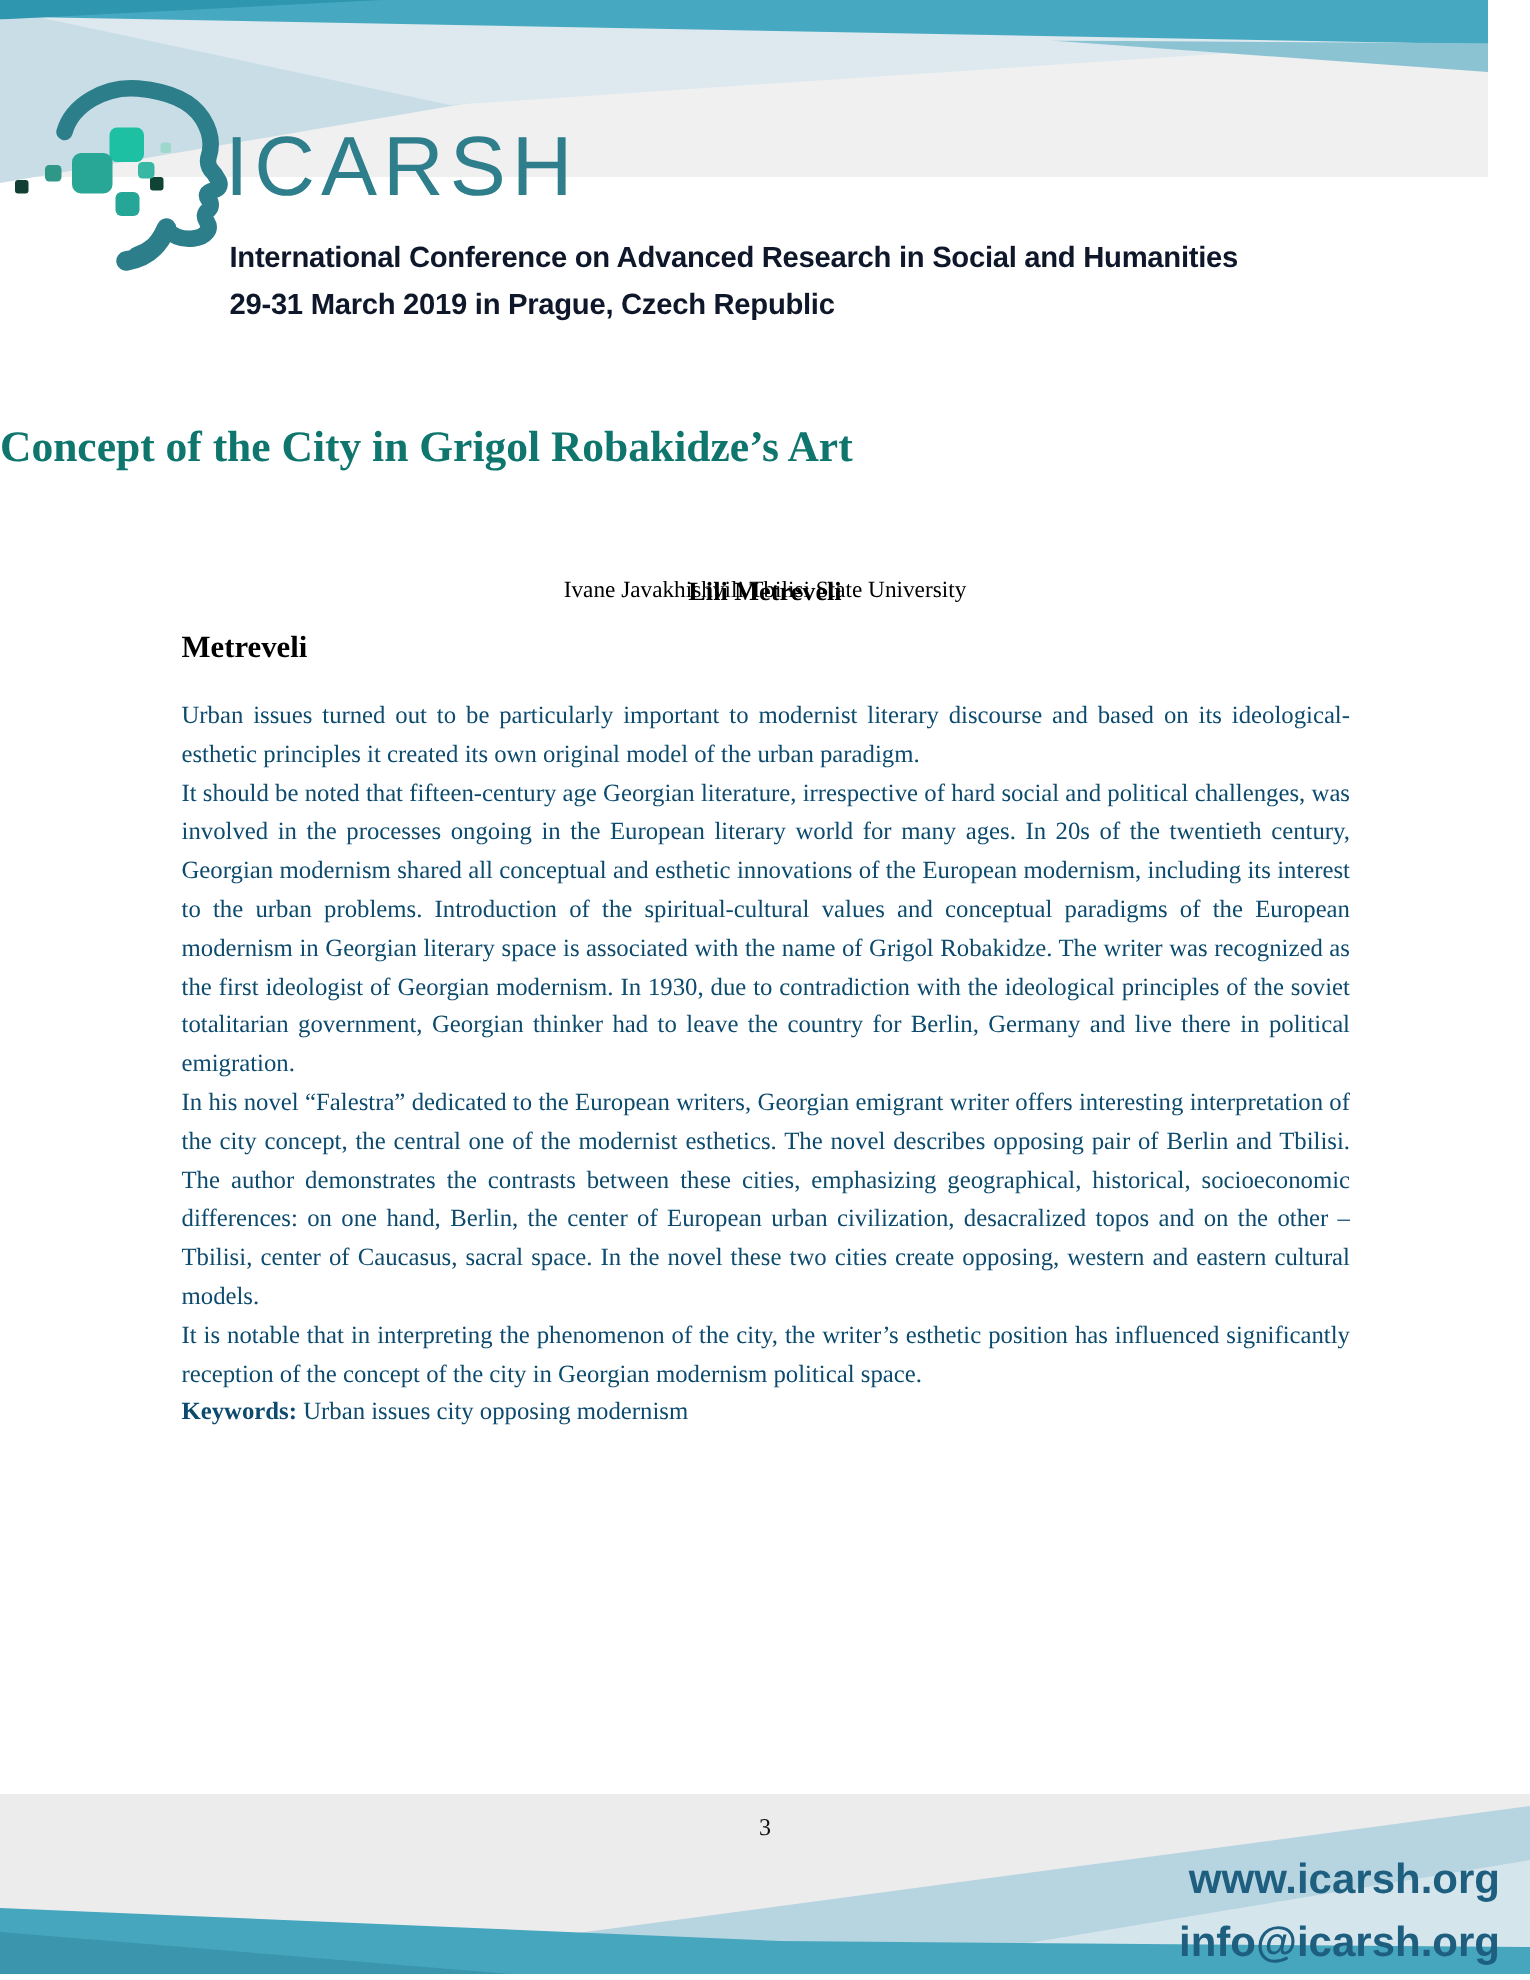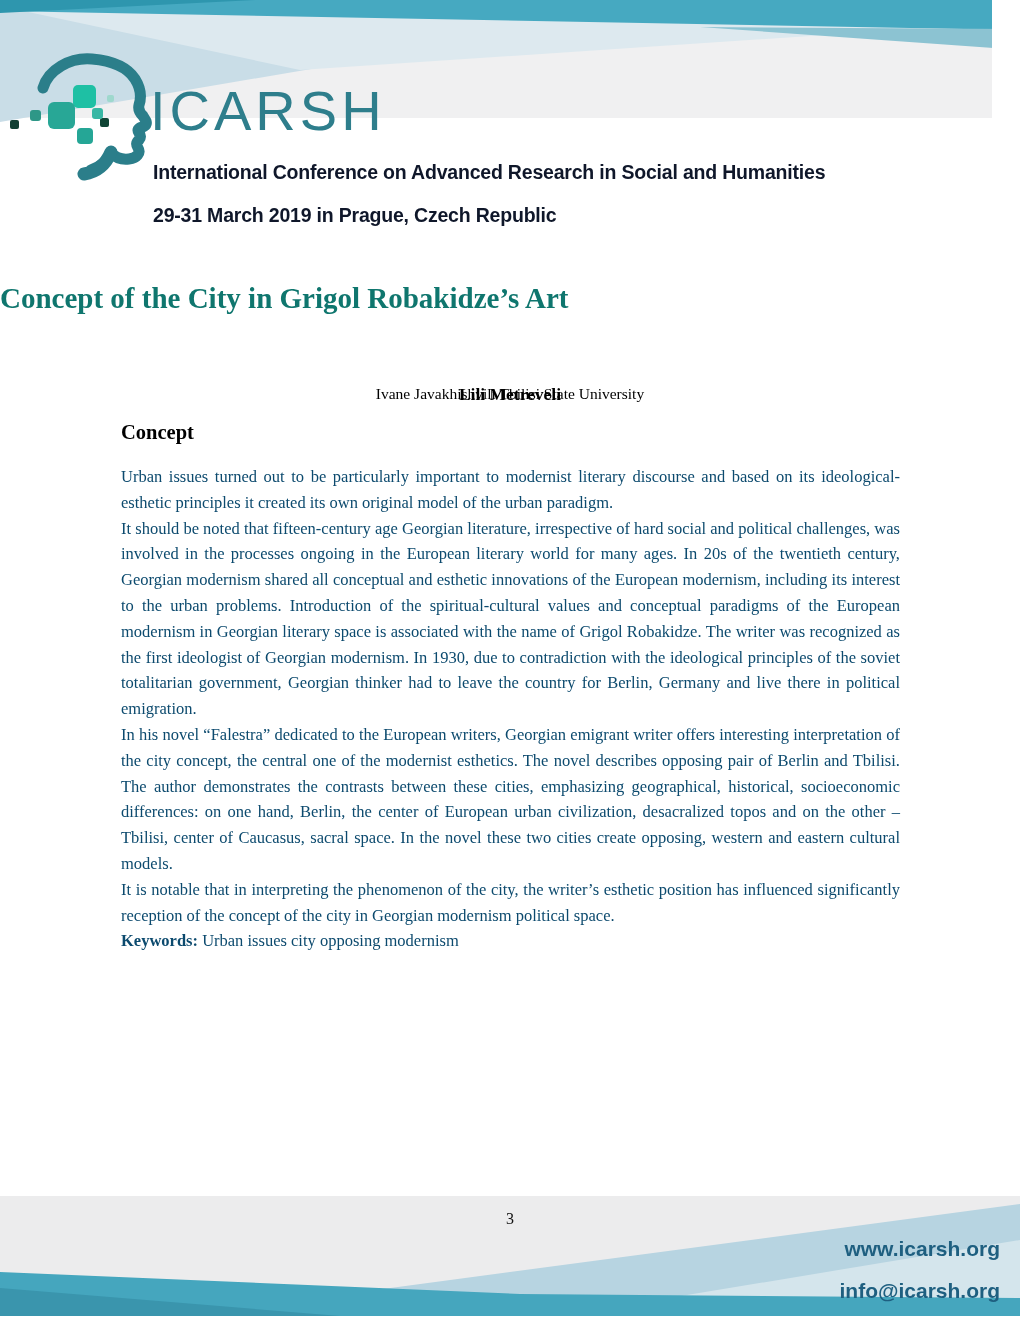--- a/index.html
+++ b/index.html
@@ -29,21 +29,21 @@
     font-weight:200; font-size:56px; line-height:58px;
     color:#2e7e8c; letter-spacing:4px;
   }
   .conf {
     position:absolute; left:153px;
     font-family:"Liberation Sans", sans-serif;
     font-weight:700; font-size:19.5px; letter-spacing:-0.2px;
     color:#0f172a; white-space:nowrap;
   }
   .conf1 { top:161px; }
-  .conf2 { top:192px;margin-top:12px; }
+  .conf2 { top:192px; }
 
   
   .title  { top:282px; left:0; width:100%; text-align:left; font-size:29px; font-weight:700; color:#0f766e; }
   .author { top:345px; left:0; width:100%; text-align:center; font-size:17.5px; font-weight:700; color:#000;margin-top:39px; }
   .affil  { top:385px; left:0; width:100%; text-align:center; font-size:15.5px; color:#000; }
   .abstract-h { top:421px; left:121px; font-size:20.5px; font-weight:700; color:#000; }
   .body-text {
     top:464px; left:121px; width:779px;
     font-size:16.5px; line-height:25.8px;
     text-align:justify; color:#0c4a6e;
@@ -60,21 +60,21 @@
   .ftr-teal2 { background:#3a95ad; clip-path:polygon(0 92px, 340px 120px, 0 120px); height:120px; }
 
   .page-num {
     position:absolute; top:1210px; left:0; width:100%;
     text-align:center; font-size:16px; color:#111;
     font-family:"Liberation Serif", serif;
   }
   .ftr-link {
     position:absolute; right:20px;
     font-family:"Liberation Sans", sans-serif;
-    font-weight:700; font-size:21px; color:#1e5f80;
+    font-weight:700; font-size:28px; color:#1e5f80;
     text-decoration:none;
   }
   .ftr-link.www  { top:1237px; }
   .ftr-link.mail { top:1279px; }
 </style>
 </head>
 <body>
 
 <div class="hdr">
   <div class="shape hdr-gray"></div>
@@ -104,21 +104,21 @@
   </svg>
 
   <div class="logo-word">ICARSH</div>
   <div class="conf conf1">International Conference on Advanced Research in Social and Humanities</div>
   <div class="conf conf2">29-31 March 2019 in Prague, Czech Republic</div>
 </div>
 
 <div class="abs title">Concept of the City in Grigol Robakidze’s Art</div>
 <div class="abs author">Lili Metreveli</div>
 <div class="abs affil">Ivane Javakhishvili Tbilisi State University</div>
-<div class="abs abstract-h">Concept</div>
+<div class="abs abstract-h">Metreveli</div>
 
 <div class="abs body-text">
   <p>Urban issues turned out to be particularly important to modernist literary discourse and based on its ideological-esthetic principles it created its own original model of the urban paradigm.</p>
   <p>It should be noted that fifteen-century age Georgian literature, irrespective of hard social and political challenges, was involved in the processes ongoing in the European literary world for many ages. In 20s of the twentieth century, Georgian modernism shared all conceptual and esthetic innovations of the European modernism, including its interest to the urban problems. Introduction of the spiritual-cultural values and conceptual paradigms of the European modernism in Georgian literary space is associated with the name of Grigol Robakidze. The writer was recognized as the first ideologist of Georgian modernism. In 1930, due to contradiction with the ideological principles of the soviet totalitarian government, Georgian thinker had to leave the country for Berlin, Germany and live there in political emigration.</p>
   <p>In his novel “Falestra” dedicated to the European writers, Georgian emigrant writer offers interesting interpretation of the city concept, the central one of the modernist esthetics. The novel describes opposing pair of Berlin and Tbilisi. The author demonstrates the contrasts between these cities, emphasizing geographical, historical, socioeconomic differences: on one hand, Berlin, the center of European urban civilization, desacralized topos and on the other – Tbilisi, center of Caucasus, sacral space. In the novel these two cities create opposing, western and eastern cultural models.</p>
   <p>It is notable that in interpreting the phenomenon of the city, the writer’s esthetic position has influenced significantly reception of the concept of the city in Georgian modernism political space.</p>
   <p><span class="kw-label">Keywords:</span><span> Urban issues city opposing modernism</span></p>
 </div>
 
 <div class="ftr">

